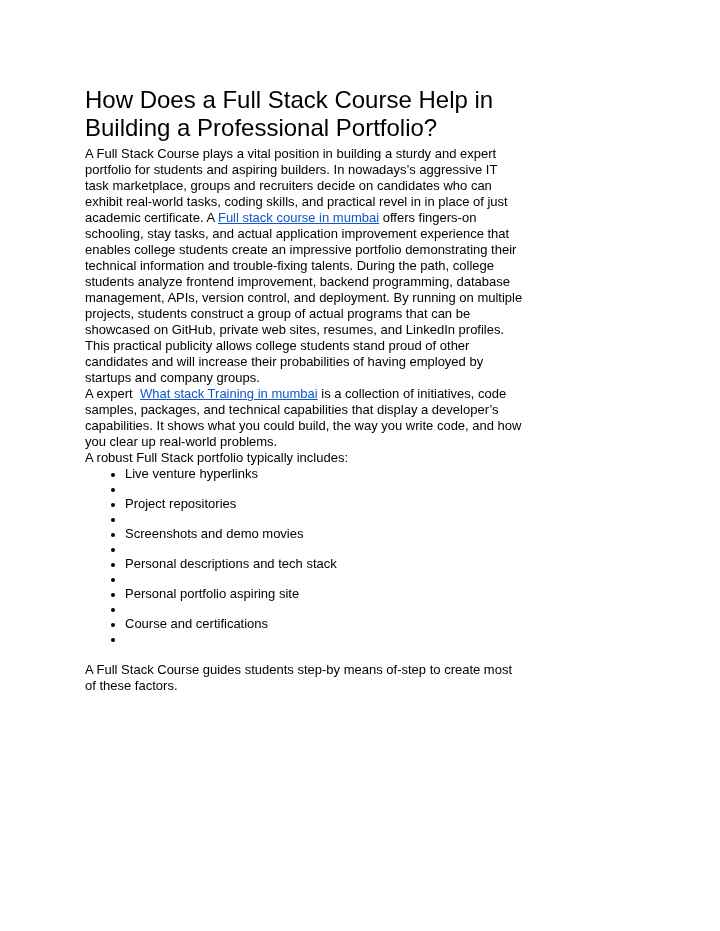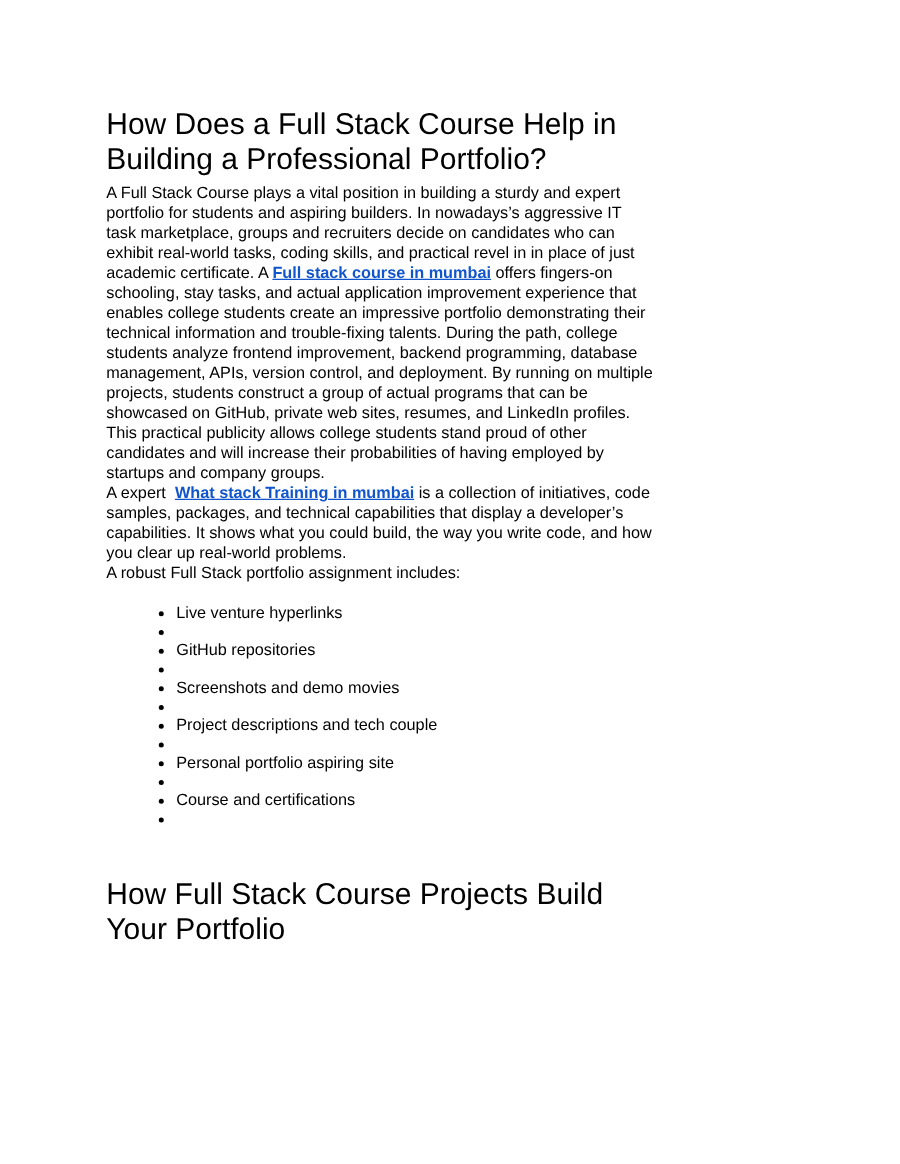--- a/index.html
+++ b/index.html
@@ -29,26 +29,26 @@
   }
   .doc h1:first-child {
     margin-top: 0;
   }
   .doc p {
     margin: 0;
     white-space: pre-wrap;
   }
   .doc a.doc-link {
     color: #1155cc;
-    font-weight: 700;
+    font-weight: 400;
     text-decoration: underline;
     cursor: pointer;
   }
   .doc ul {
-    margin: 16px;
+    margin: 0;
     padding: 0 0 0 40px;
     list-style: disc outside;
   }
   .doc li {
     font-size: 13px;
     line-height: 15px;
     min-height: 15px;
   }
   .doc li::marker {
     font-size: 12px;
@@ -62,37 +62,37 @@
 
 <div class="page doc">
 
   <h1>How Does a Full Stack Course Help in Building a Professional Portfolio?</h1>
 
   <p><span>A Full Stack Course plays a vital position in building a sturdy and expert portfolio for students and aspiring builders. In nowadays’s aggressive IT task marketplace, groups and recruiters decide on candidates who can exhibit real-world tasks, coding skills, and practical revel in in place of just academic certificate. A </span><a class="doc-link" href="#">Full stack course in mumbai</a><span> offers fingers-on schooling, stay tasks, and actual application improvement experience that enables college students create an impressive portfolio demonstrating their technical information and trouble-fixing talents. During the path, college students analyze frontend improvement, backend programming, database management, APIs, version control, and deployment. By running on multiple projects, students construct a group of actual programs that can be showcased on GitHub, private web sites, resumes, and LinkedIn profiles. This practical publicity allows college students stand proud of other candidates and will increase their probabilities of having employed by startups and company groups.</span></p>
 
 
   <p><span>A expert  </span><a class="doc-link" href="#">What stack Training in mumbai</a><span> is a collection of initiatives, code samples, packages, and technical capabilities that display a developer’s capabilities. It shows what you could build, the way you write code, and how you clear up real-world problems.</span></p>
 
-  <p>A robust Full Stack portfolio assignment includes:</p>
+  <p>A robust Full Stack portfolio typically includes:</p>
 
   <ul>
     <li>Live venture hyperlinks</li>
     <li></li>
-    <li>GitHub repositories</li>
+    <li>Project repositories</li>
     <li></li>
     <li>Screenshots and demo movies</li>
     <li></li>
-    <li>Project descriptions and tech couple</li>
+    <li>Personal descriptions and tech stack</li>
     <li></li>
     <li>Personal portfolio aspiring site</li>
     <li></li>
     <li>Course and certifications</li>
     <li></li>
   </ul>
 
   <p class="blank-line"></p>
 
+  <p>A Full Stack Course guides students step-by means of-step to create most of these factors.</p>
 
-  <h1>How Full Stack Course Projects Build Your Portfolio</h1>
 
 
 
 </div>
 
 </body></html>

